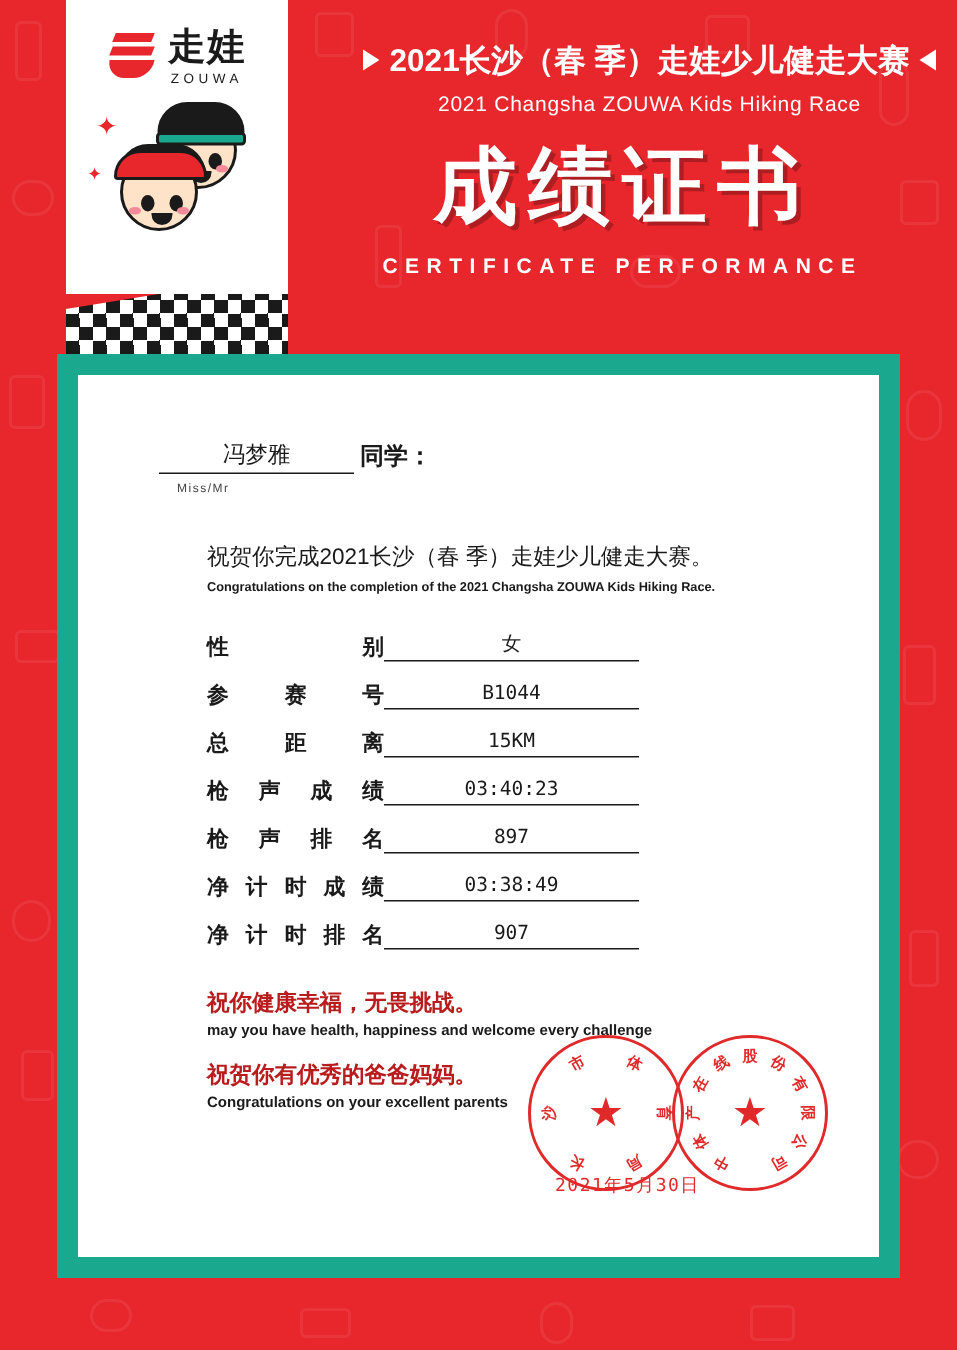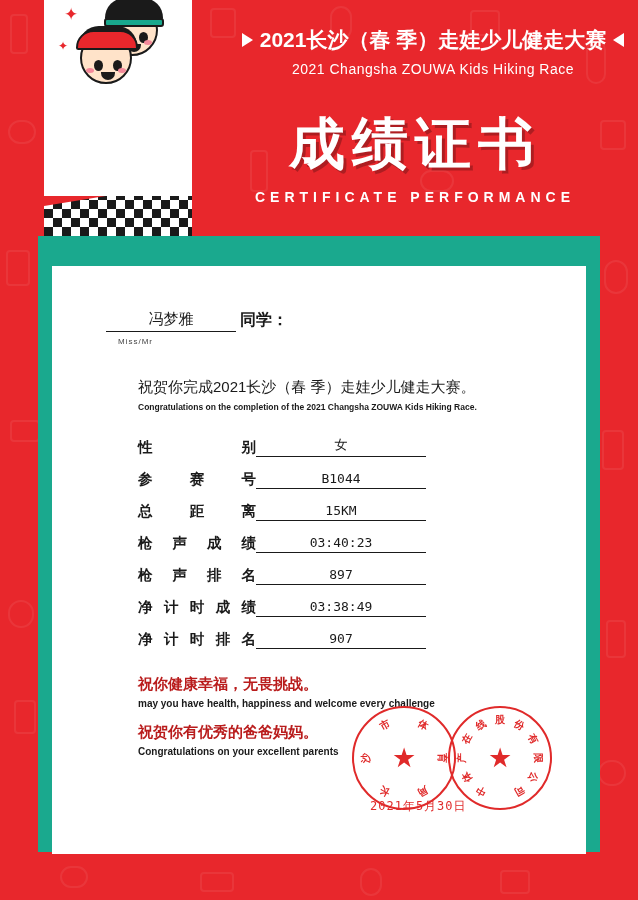--- a/index.html
+++ b/index.html
@@ -145,21 +145,21 @@
     border-top: 7px solid transparent;
     border-bottom: 7px solid transparent;
   }
   .flag.rev { border-left: none; border-right: 11px solid #ffffff; }
   .title-en {
     font-size: 14px; margin-top: 7px; letter-spacing: 0.5px; padding-left: 36px;
   }
   .big-cn {
     font-size: 56px; font-weight: bold;
     letter-spacing: 7px;
-    margin-top: 30px;
+    margin-top: 10px;
     text-shadow: 3px 3px 0 rgba(0,0,0,0.25);
   }
   .big-en {
     font-size: 14px; letter-spacing: 5px; margin-top: 6px;
     font-weight: bold;
   }
 
   
   .cert-outer {
     position: absolute;
@@ -167,21 +167,20 @@
     width: 562px; height: 616px;
     background: #1aa98e;
     padding: 14px;
     z-index: 5;
   }
   .cert {
     width: 100%; height: 100%;
     background: #ffffff;
     position: relative;
     padding: 44px 30px 0 54px;
-    margin-top: 16px;
   }
   .row-name {
     display: flex; align-items: flex-end; gap: 0px;
   }
   .blank {
     border-bottom: 1.6px solid #1a1a1a;
     display: inline-block;
   }
   .name-blank {
     width: 130px;
@@ -307,20 +306,31 @@
     <div class="ic" style="left:200px; top:872px; width:34px; height:20px;"></div>
     <div class="ic" style="left:360px; top:868px; width:22px; height:28px; border-radius:11px;"></div>
     <div class="ic" style="left:500px; top:870px; width:30px; height:24px;"></div>
     <div class="ic" style="left:14px;  top:700px; width:22px; height:34px;"></div>
     <div class="ic" style="left:598px; top:760px; width:28px; height:26px; border-radius:13px;"></div>
   </div>
 
   <div class="header">
 
     <div class="logo-box">
+      <div class="logo-top">
+        <div class="logo-mark">
+          <i></i>
+            <i></i>
+            <i></i>
+        </div>
+        <div class="logo-text">
+          <div class="cn">走娃</div>
+          <div class="en">ZOUWA</div>
+        </div>
+      </div>
       <div class="mascots">
         <span class="sparkle" style="left:20px; top:6px;">✦</span>
         <span class="sparkle" style="left:14px; top:40px; font-size:12px;">✦</span>
         <div class="face girl" style="left:62px; top:4px;">
           <div class="hair"></div>
             <div class="band"></div>
           <div class="eye l"></div>
             <div class="eye r"></div>
           <div class="mouth"></div>
           <div class="blush l"></div>

